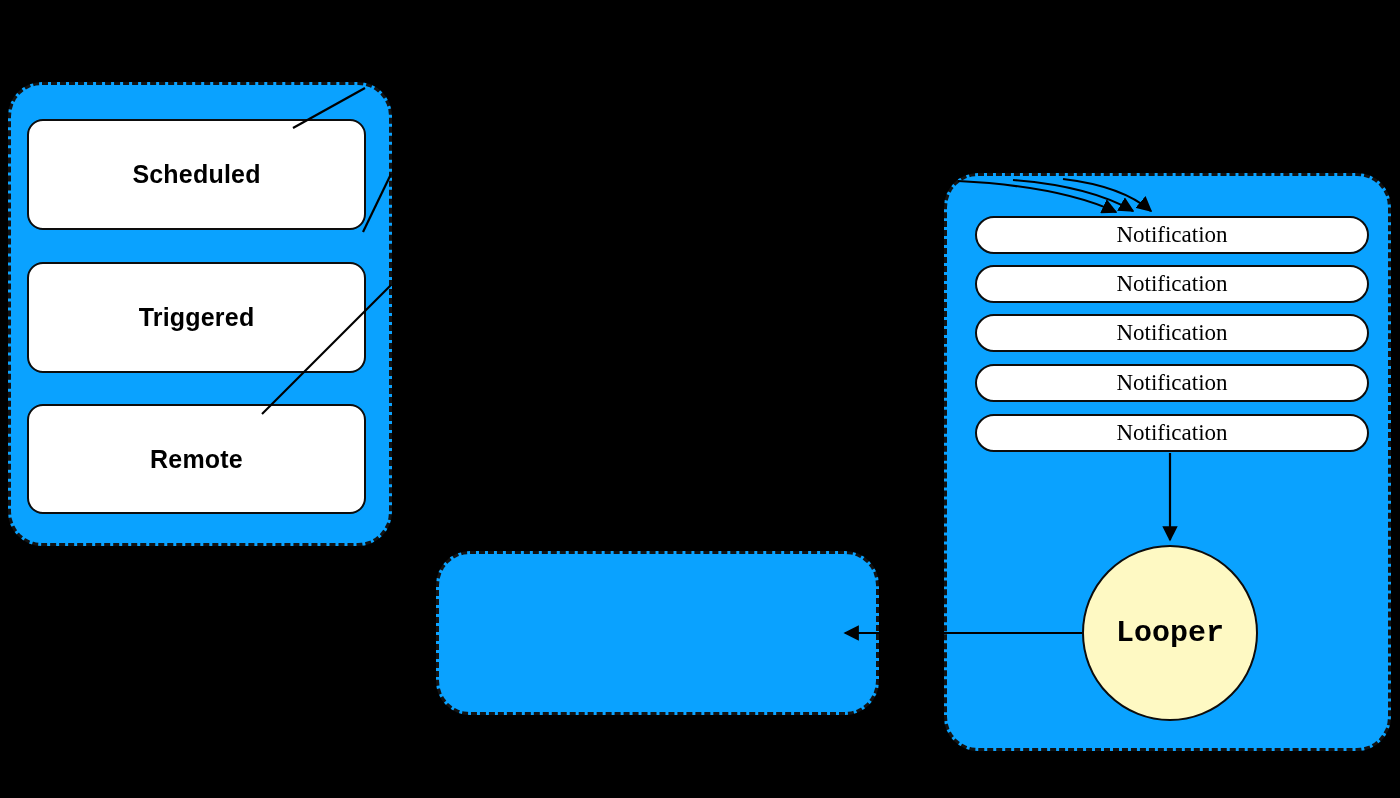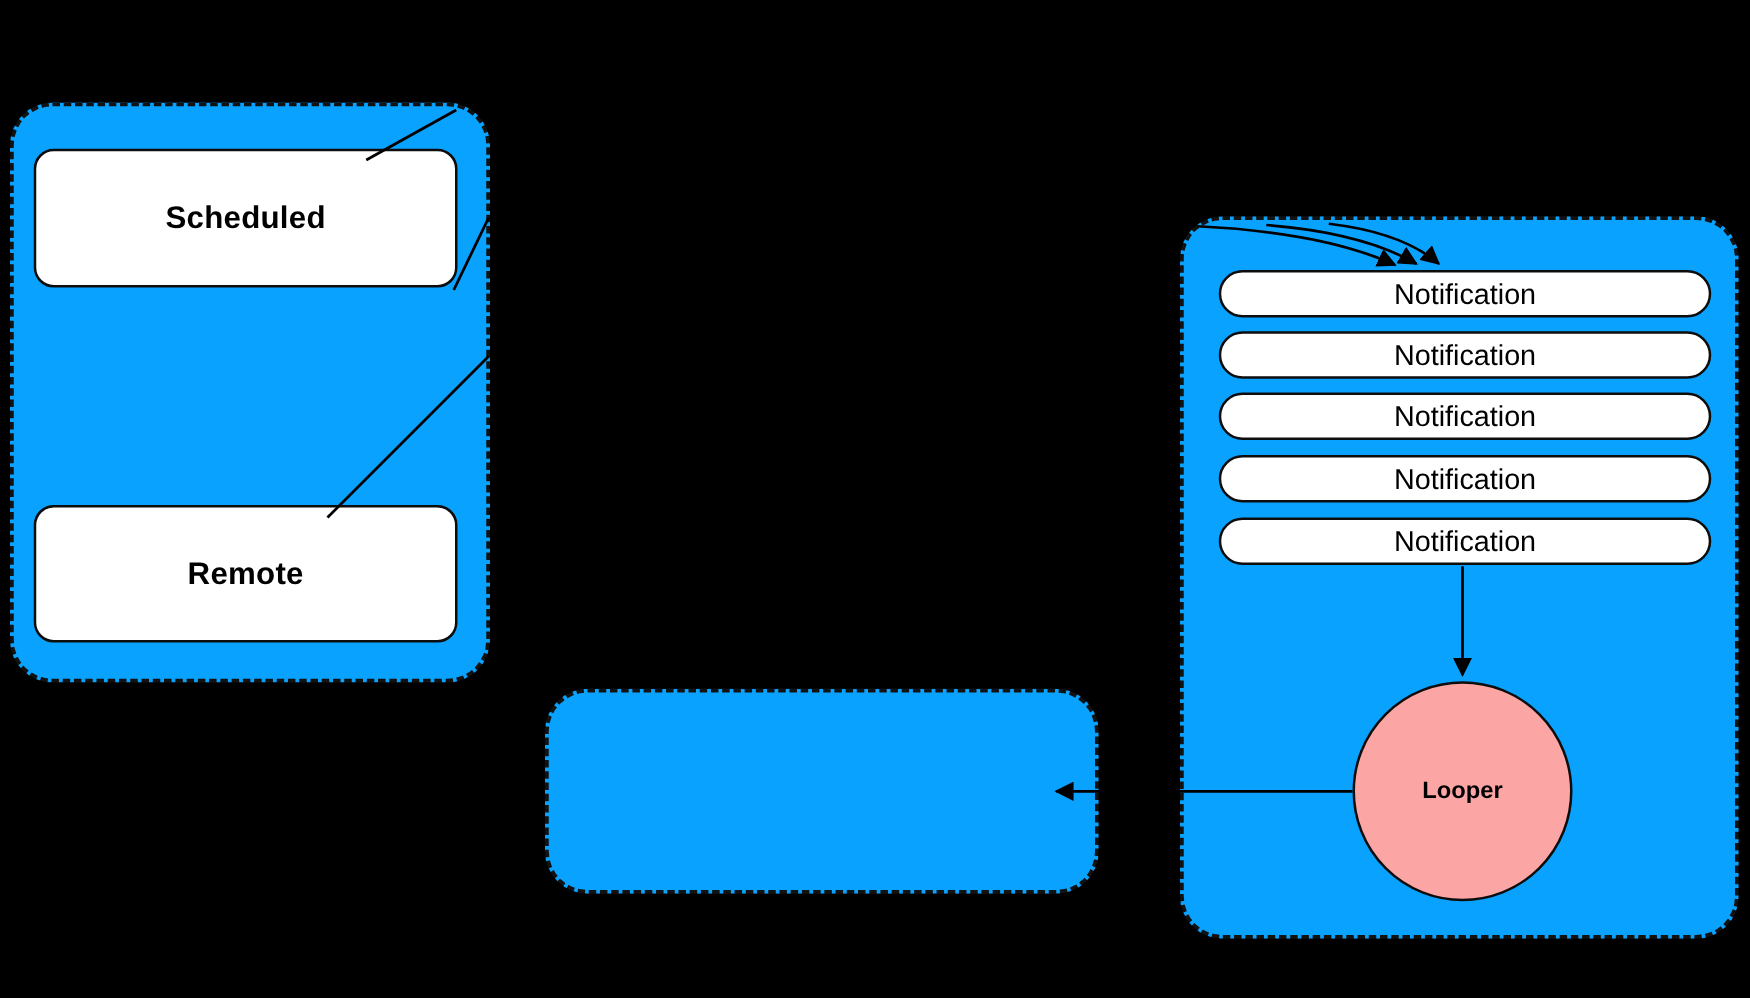--- a/index.html
+++ b/index.html
@@ -46,20 +46,21 @@
     text-align: right;
   }
   .node.bold {
     font-weight: bold;
     font-size: 25px;
     letter-spacing: 0.2px;
   }
   .node.plain {
     font-weight: normal;
     font-size: 23px;
+    font-family: Liberation Serif, serif;
   }
 
   
   #node-scheduled { left: 27px; top: 119px; width: 339px; height: 111px; }
   #node-triggered { left: 27px; top: 262px; width: 339px; height: 111px; }
   #node-remote    { left: 27px; top: 404px; width: 339px; height: 110px; }
 
   
   #node-appearance { left: 473px; top: 586px; width: 368px; height: 96px; border-radius: 14px; }
 
@@ -78,30 +79,31 @@
   #notif-4 { top: 414px; }
 
   
   #node-looper {
     position: absolute;
     left: 1082px;
     top: 545px;
     width: 176px;
     height: 176px;
     border-radius: 50%;
-    background: #fca5a5;
+    background: #fef9c3;
     border: 2.5px solid #0d0d0d;
     box-sizing: border-box;
     display: flex;
     align-items: center;
     justify-content: center;
     font-weight: bold;
-    font-size: 19px;
+    font-size: 30px;
     color: #000000;
     z-index: 4;
+    font-family: Liberation Mono, monospace;
   }
 
   
   #edges {
     position: absolute;
     left: 0;
     top: 0;
     width: 1400px;
     height: 798px;
     z-index: 6;
@@ -110,20 +112,23 @@
 </style>
 </head>
 <body>
 
 <div id="canvas">
 
   <div class="group" id="group-sources"></div>
 
   <div class="node bold" id="node-scheduled">
     <span>Scheduled</span>
+  </div>
+  <div class="node bold" id="node-triggered">
+    <span>Triggered</span>
   </div>
   <div class="node bold" id="node-remote">
     <span>Remote</span>
   </div>
 
   <div class="group" id="group-appearance"></div>
 
 
   <div class="group" id="group-queue"></div>
 

